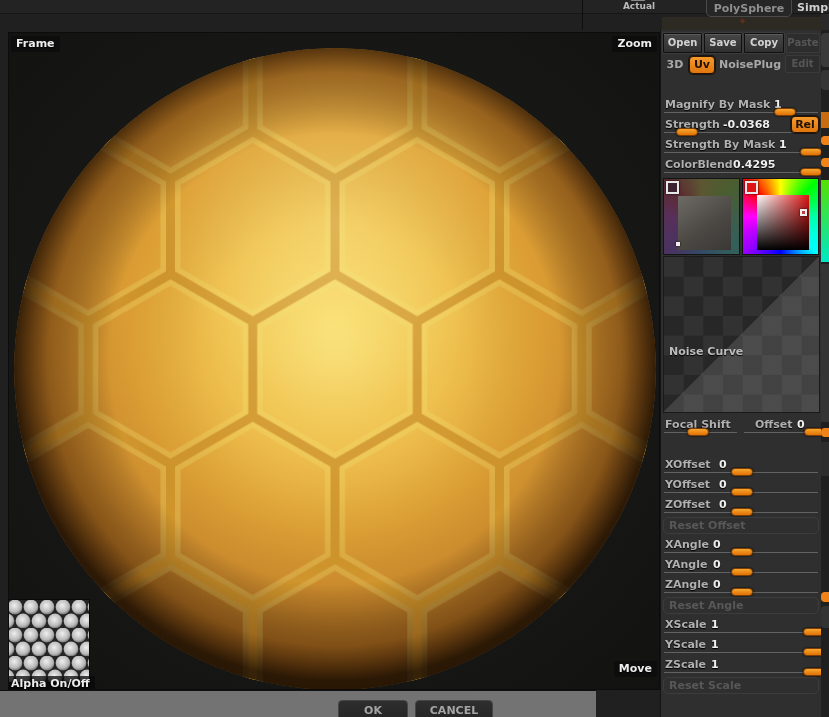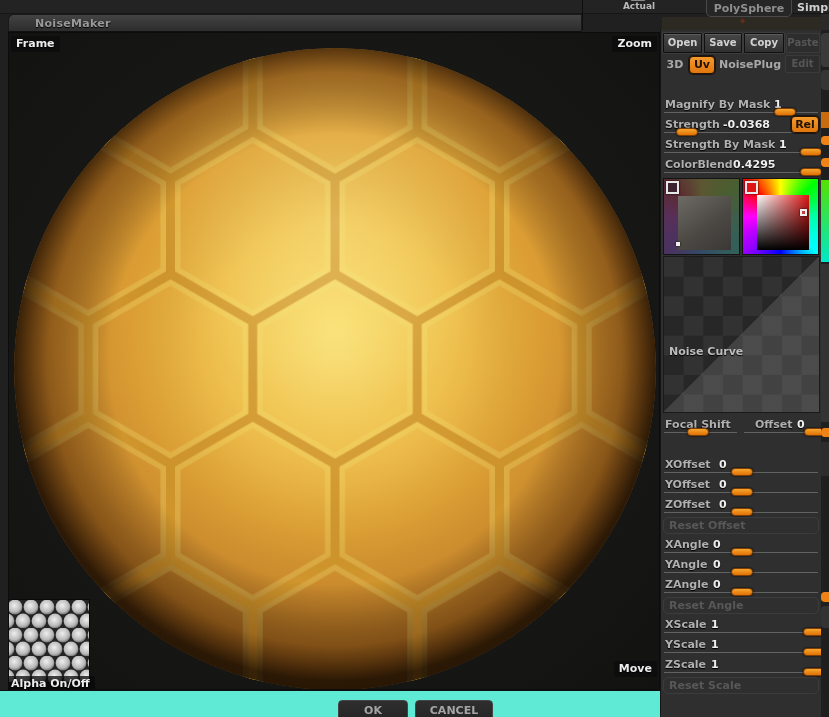--- a/index.html
+++ b/index.html
@@ -34,21 +34,21 @@
     border:1px solid #0c0c0c; overflow:hidden; }
   .corner-label { position:absolute; color:#ededed; font-size:11px; font-weight:bold;
     background:rgba(12,12,12,.82); padding:1px 5px 2px 5px; border-radius:2px; text-shadow:0 1px 1px #000; }
   #lbl-frame { left:2px; top:3px; }
   #lbl-zoom { right:2px; top:3px; }
   #lbl-move { right:2px; bottom:12px; }
   #alpha-thumb { left:-3px; top:566px; width:84px; height:84px; border:1px solid #0a0a0a; }
   #lbl-alpha { left:-3px; top:643px; background:rgba(8,8,8,.75); }
 
   
-  #footer { left:0; top:690px; width:660px; height:27px; background:#5eead4; border-top:1px solid #101010; }
+  #footer { left:0; top:690px; width:596px; height:27px; background:#737373; border-top:1px solid #101010; }
   .dlg-btn { position:absolute; top:9px; height:22px; background:linear-gradient(#2e2e2e,#242424);
     border:1px solid #454545; border-radius:4px; color:#a5a5a5; font-size:11px; font-weight:bold;
     text-align:center; line-height:20px; }
   #btn-ok { left:338px; width:70px; }
   #btn-cancel { left:415px; width:78px; }
 
   
   #panel { left:660px; top:30px; width:161px; height:687px; background:#2f2f2f; border-left:1px solid #141414; }
 
   .pbtn { position:absolute; height:20px; background:linear-gradient(#464646,#313131);
@@ -102,23 +102,20 @@
   <div class="abs" id="topstrip"></div>
   <div class="abs" id="topsep"></div>
   <div class="abs" id="actual-icon"></div>
   <div class="abs" id="actual-btn">Actual</div>
   <div class="abs" id="tool-btn">PolySphere</div>
   <div class="abs" id="brush-label">SimpleB</div>
   <div class="abs" id="tool-substrip">
       <span class="star">✦</span>
     </div>
 
-  <div class="abs" id="titlebar">
-    <span>NoiseMaker</span>
-  </div>
 
   <div class="abs" id="canvas">
     <svg width="652" height="658" viewBox="0 0 652 658" style="position:absolute;left:0;top:0;">
       <defs>
         <radialGradient id="gBall" gradientUnits="userSpaceOnUse" cx="326" cy="296" r="372">
           <stop offset="0" stop-color="#f8dc66"></stop>
           <stop offset="0.32" stop-color="#edbd48"></stop>
           <stop offset="0.55" stop-color="#dd9f34"></stop>
           <stop offset="0.75" stop-color="#c2822a"></stop>
           <stop offset="0.9" stop-color="#95601e"></stop>

